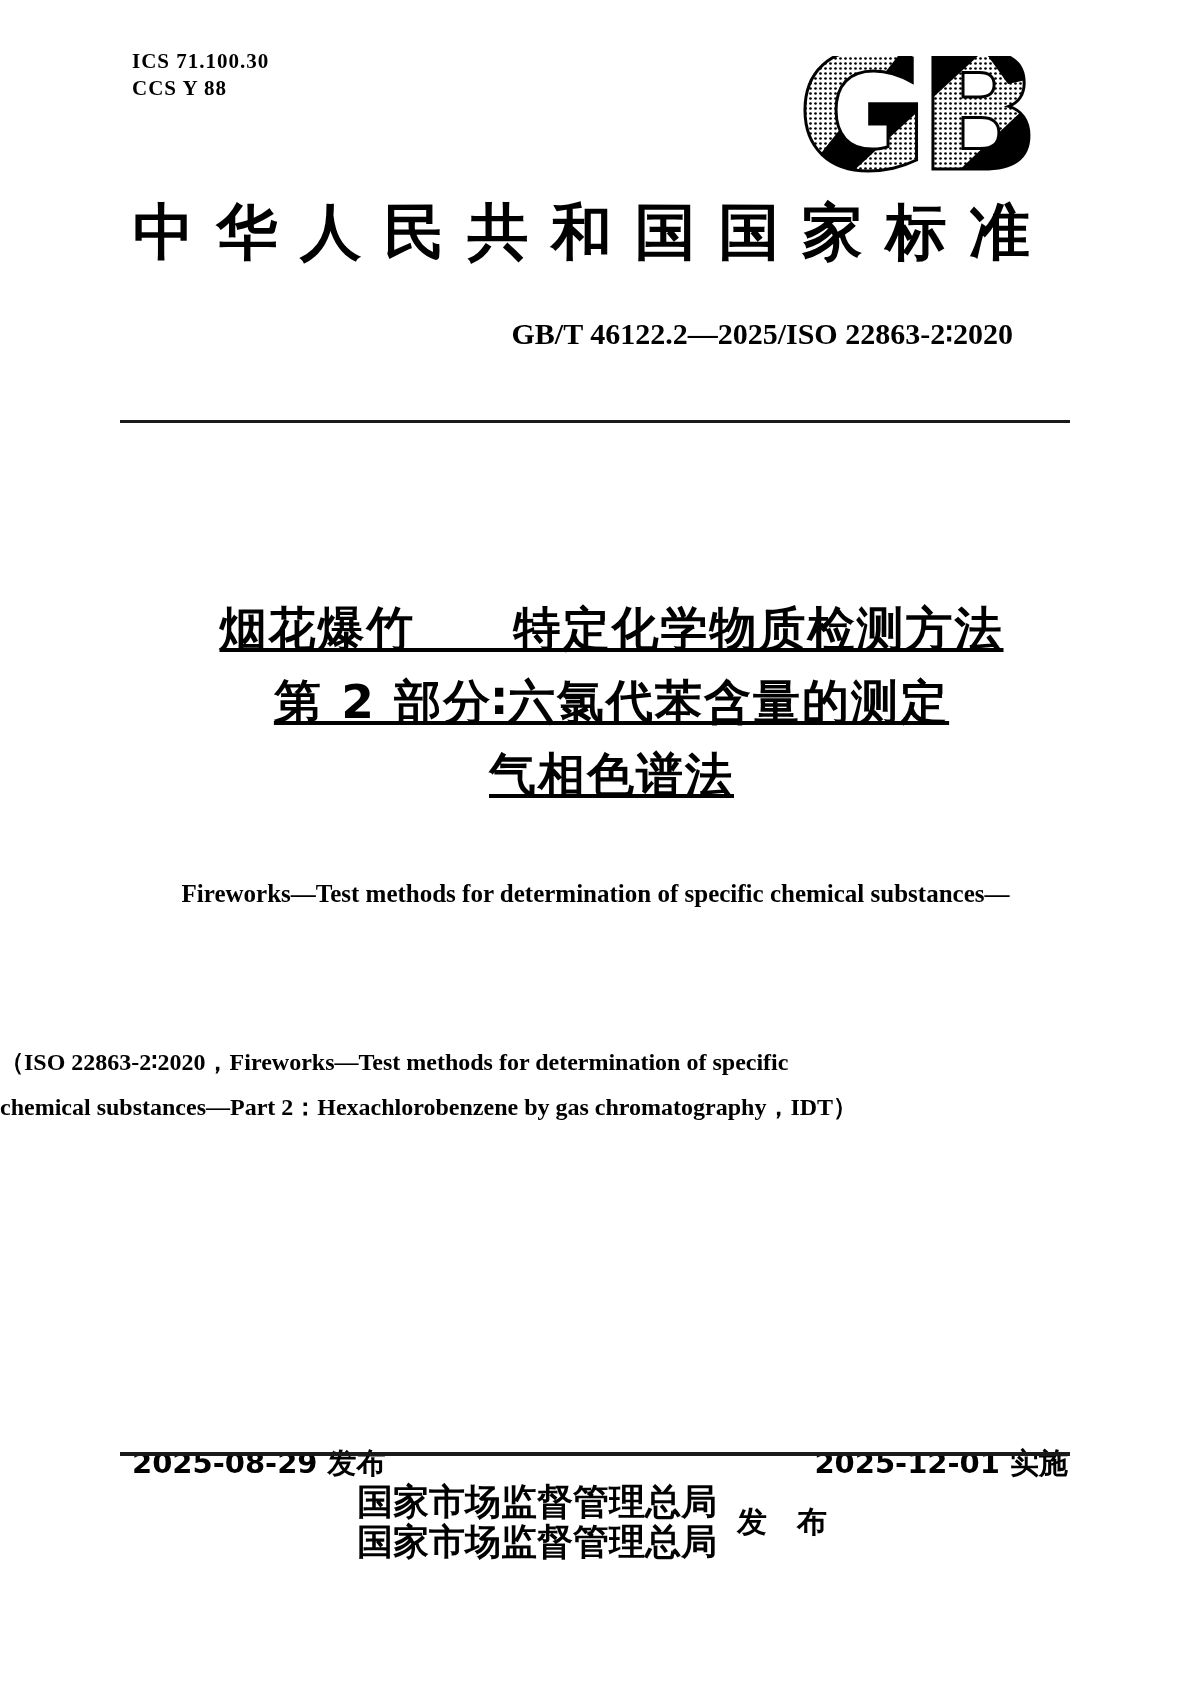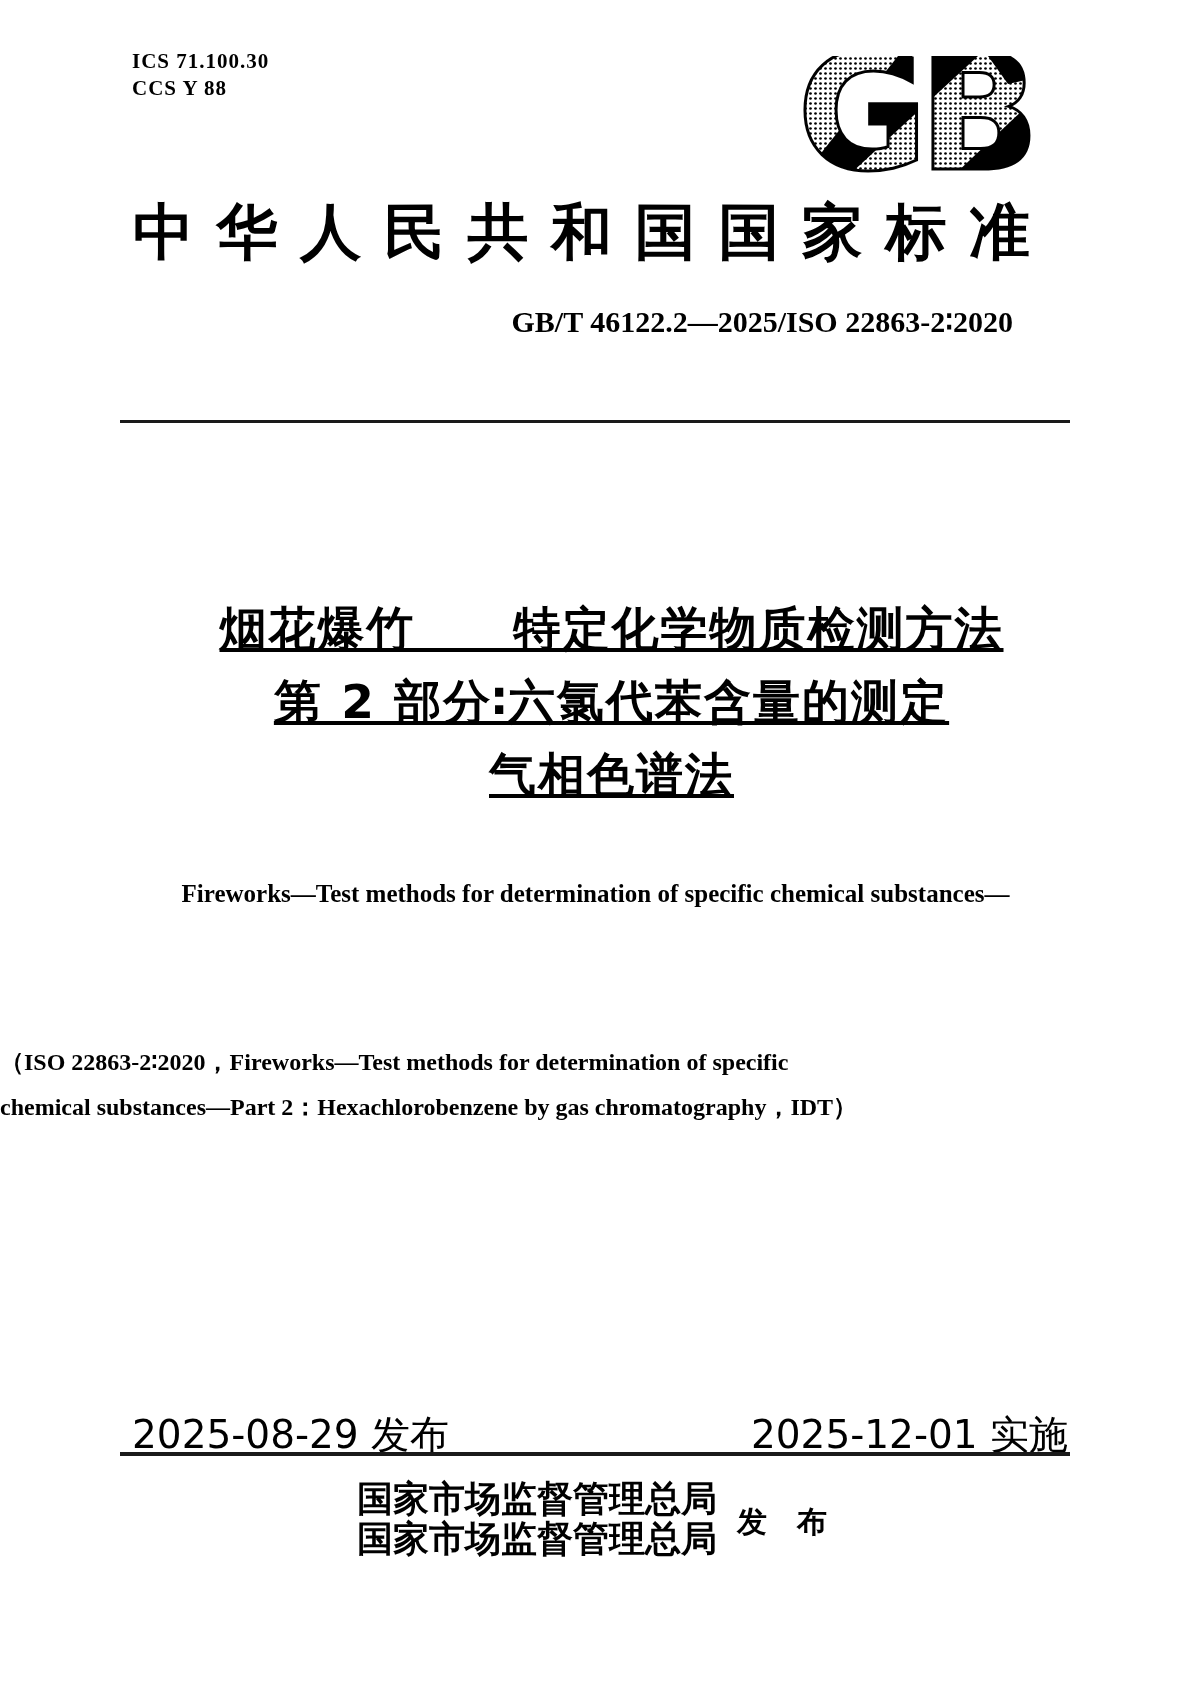--- a/index.html
+++ b/index.html
@@ -19,21 +19,21 @@
   .logo{position:absolute;left:803px;top:56px;width:240px;height:120px;}
   
   .masthead{
     position:absolute;left:133px;top:192px;width:897px;
     font-size:61px;font-weight:bold;
     text-align:justify;text-align-last:justify;
     white-space:nowrap;
     font-family:"Liberation Serif","DejaVu Serif",serif;
   }
   .std-number{
-    position:absolute;right:186px;top:304px;
+    position:absolute;right:186px;top:316px;
     font-size:30px;font-weight:bold;white-space:nowrap;
     font-family:"Liberation Serif","DejaVu Serif",serif;
   }
   .rule{position:absolute;left:120px;width:950px;background:#1a1a1a;}
   .rule-top{top:420px;height:3px;}
   .rule-bottom{top:1452px;height:4px;}
   
   .title-cn{
     position:absolute;left:16px;top:592px;width:1191px;
     text-align:center;font-weight:bold;font-size:47px;line-height:73px;
@@ -48,30 +48,30 @@
     font-family:"Liberation Serif","DejaVu Serif",serif;
   }
   
   .iso-note{
     position:absolute;left:0;top:1040px;width:1191px;
     text-align:left;font-weight:bold;font-size:24px;line-height:45px;
     font-family:"Liberation Serif","DejaVu Serif",serif;
   }
   
   .date{
-    position:absolute;top:1408px;font-size:39px;font-weight:400;white-space:nowrap;
+    position:absolute;top:1444px;font-size:29px;font-weight:700;white-space:nowrap;
     font-family:"DejaVu Sans","Liberation Sans",sans-serif;
   }
   .date-issue{left:132px;}
   .date-impl{right:131px;}
   
   .issuer{
     position:absolute;left:357px;top:1482px;width:352px;
     font-size:36px;line-height:40px;font-weight:600;
-    font-family:Liberation Mono, monospace;
+    font-family:Liberation Serif, serif;
   }
   .issuer .line{text-align:justify;text-align-last:justify;white-space:nowrap;}
   .issue-label{
     position:absolute;left:737px;top:1502px;
     font-size:30px;font-weight:600;white-space:nowrap;
     font-family:"Liberation Serif","DejaVu Serif",serif;
   }
 </style>
 </head>
 <body>

